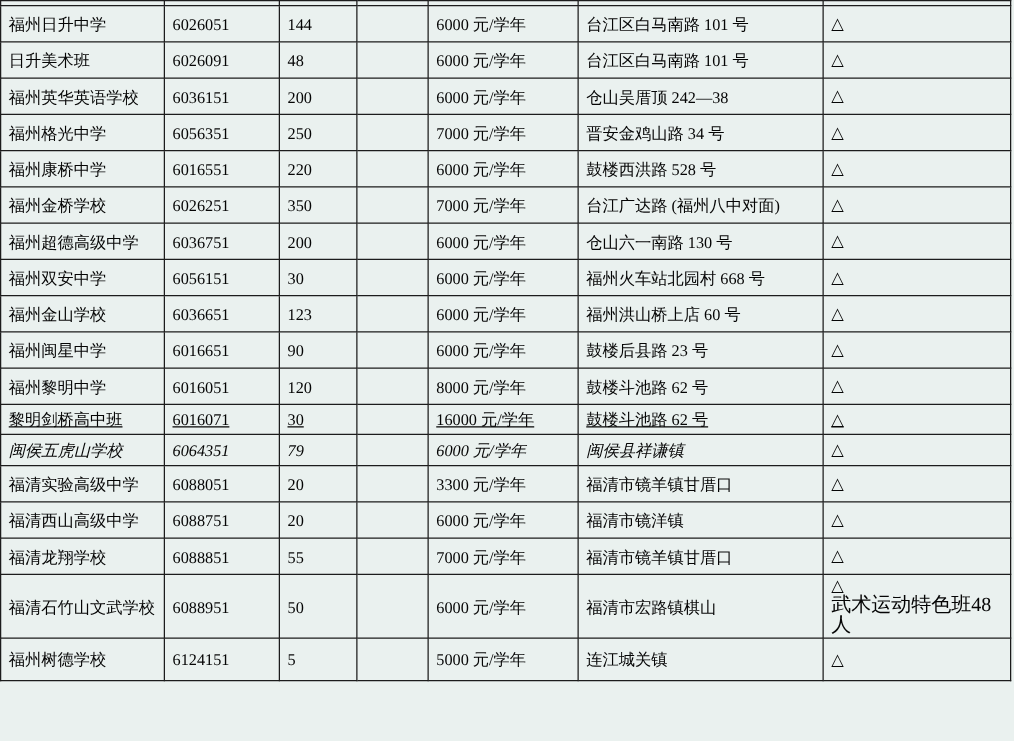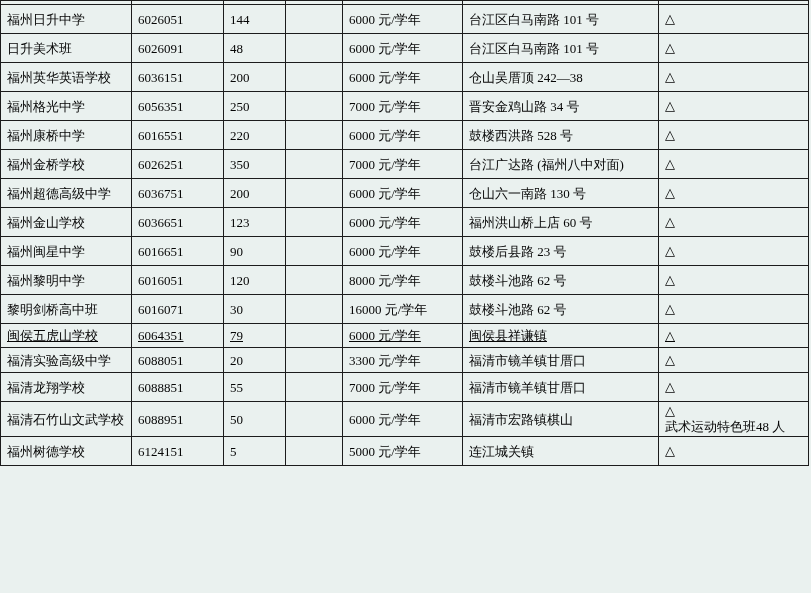--- a/index.html
+++ b/index.html
@@ -36,27 +36,27 @@
   col.c-code{width:92px;}
   col.c-count{width:62px;}
   col.c-blank{width:57px;}
   col.c-tuition{width:120px;}
   col.c-address{width:196px;}
   col.c-mark{width:150px;}
   
   tbody tr{height:29px;}
   tbody tr:nth-child(1){height:4px;}
   tbody tr:nth-child(13){height:24px;text-decoration:underline;}
-  tbody tr:nth-child(14){height:25px;}
+  tbody tr:nth-child(14){height:25px;font-style:italic;}
   tbody tr:nth-child(18){height:24px;}
   tbody tr:nth-child(19){height:34px;}
   tbody tr:nth-child(20){height:46px;font-weight:bold;}
   td.mark-cell{white-space:normal;vertical-align:middle;}
   .triangle{font-size:13px;display:block;line-height:16px;}
-  .note{display:block;font-size:13px;line-height:16px;}
+  .note{display:block;font-size:16px;line-height:16px;}
   .note:empty{display:none;}
 </style>
 </head>
 <body>
 
 <div class="page">
   <table class="doc-table">
     <colgroup>
       <col class="c-school">
       <col class="c-code">
@@ -161,20 +161,32 @@
     <td>200</td>
     <td></td>
     <td>6000 元/学年</td>
     <td>仓山六一南路 130 号</td>
     <td class="mark-cell">
       <span class="triangle">△</span>
 
     </td>
   </tr>
 
+  <tr>
+    <td>福州双安中学</td>
+    <td>6056151</td>
+    <td>30</td>
+    <td></td>
+    <td>6000 元/学年</td>
+    <td>福州火车站北园村 668 号</td>
+    <td class="mark-cell">
+      <span class="triangle">△</span>
+
+    </td>
+  </tr>
 
   <tr>
     <td>福州金山学校</td>
     <td>6036651</td>
     <td>123</td>
     <td></td>
     <td>6000 元/学年</td>
     <td>福州洪山桥上店 60 号</td>
     <td class="mark-cell">
       <span class="triangle">△</span>
@@ -242,20 +254,32 @@
     <td>3300 元/学年</td>
     <td>福清市镜羊镇甘厝口</td>
     <td class="mark-cell">
       <span class="triangle">△</span>
 
     </td>
   </tr>
 
 
 
+  <tr>
+    <td>福清西山高级中学</td>
+    <td>6088751</td>
+    <td>20</td>
+    <td></td>
+    <td>6000 元/学年</td>
+    <td>福清市镜洋镇</td>
+    <td class="mark-cell">
+      <span class="triangle">△</span>
+
+    </td>
+  </tr>
 
   <tr>
     <td>福清龙翔学校</td>
     <td>6088851</td>
     <td>55</td>
     <td></td>
     <td>7000 元/学年</td>
     <td>福清市镜羊镇甘厝口</td>
     <td class="mark-cell">
       <span class="triangle">△</span>

